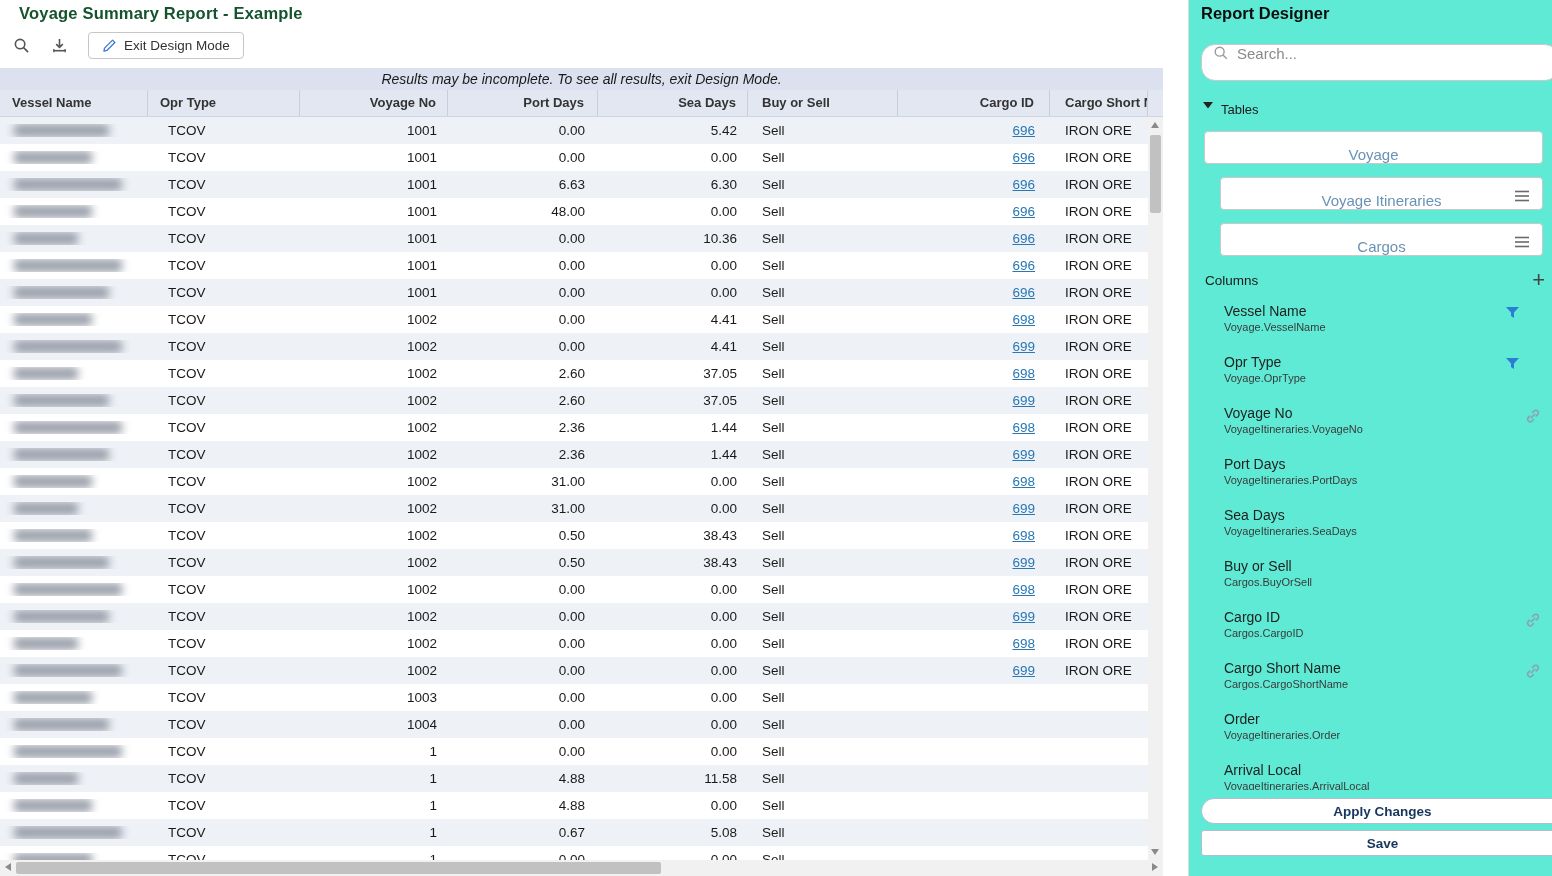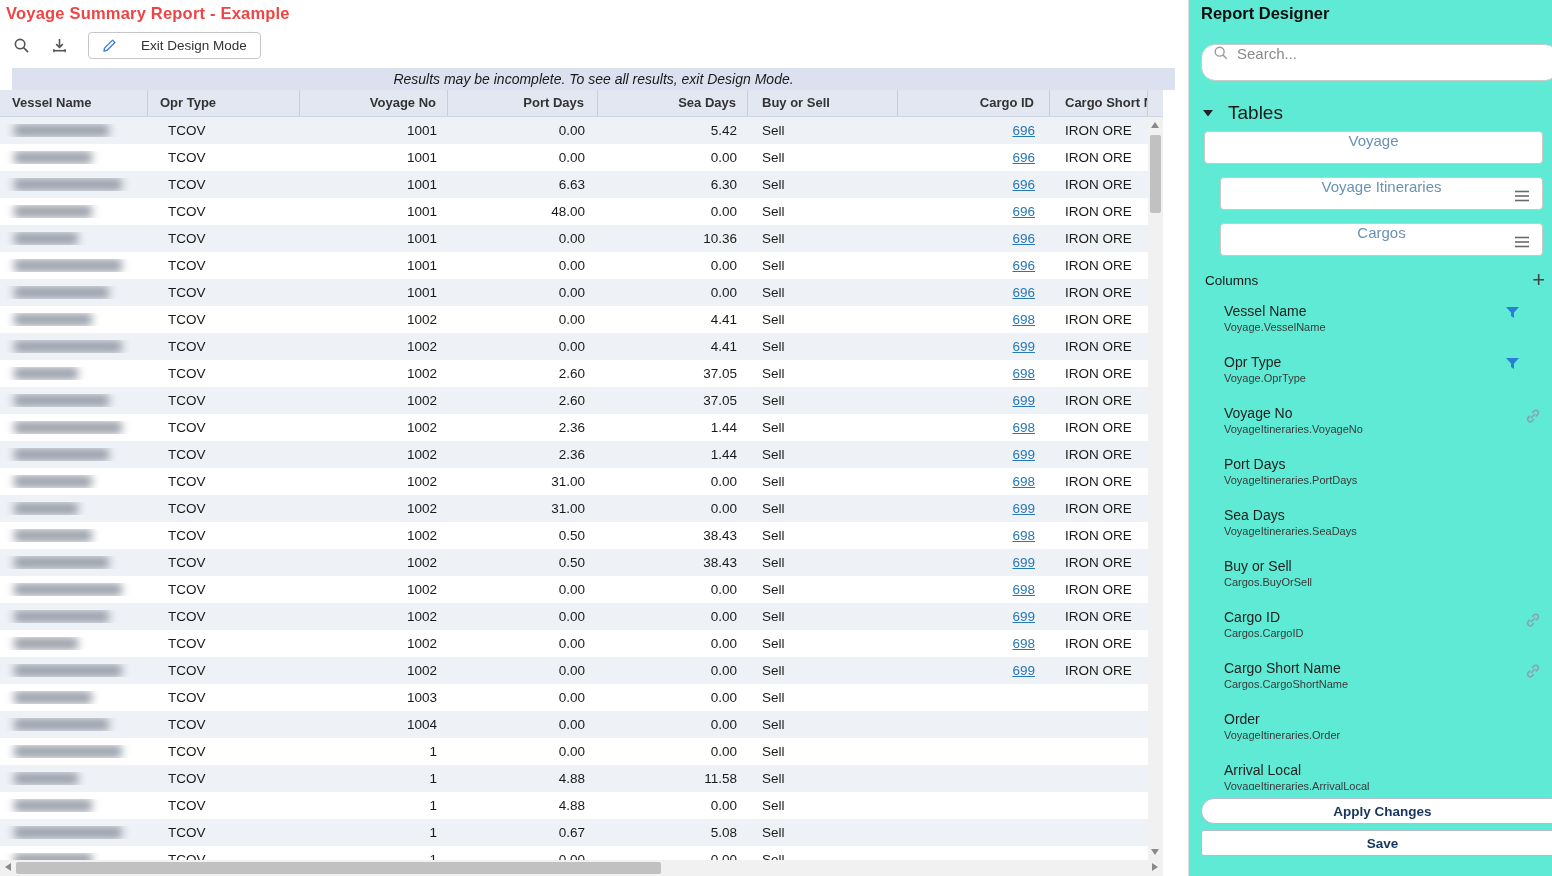--- a/index.html
+++ b/index.html
@@ -1,27 +1,27 @@
 <!DOCTYPE html>
 <html><head>
 <meta charset="utf-8">
 <style>
   * { margin:0; padding:0; box-sizing:border-box; }
   html,body { background:#fff; font-family:"Liberation Sans", sans-serif; }
   .app { position:relative; width:1552px; height:876px; background:#fff; overflow:hidden; }
 
   
   .main { position:absolute; left:0; top:0; width:1167px; height:876px; background:#fff; }
-  .page-title { position:absolute; left:6px; top:4px; font-size:16.5px; font-weight:bold; color:#ef4444; letter-spacing:.2px; }
+  .page-title { position:absolute; left:19px; top:4px; font-size:16.5px; font-weight:bold; color:#14532d; letter-spacing:.2px; }
   .toolbar { position:absolute; left:12px; top:31px; height:28px; display:flex; align-items:center; gap:20px; }
   .tb-icon { display:inline-flex; width:18px; height:18px; align-items:center; justify-content:center; cursor:pointer; }
-  .exit-btn { display:flex; align-items:center; gap:24px; height:27px; padding:12px 13px; background:#fff;
+  .exit-btn { display:flex; align-items:center; gap:7px; height:27px; padding:12px 13px; background:#fff;
               border:1px solid #c6c6c6; border-radius:4px; font-family:inherit; font-size:13.5px; color:#333; cursor:pointer; }
   .banner { position:absolute; left:0; top:68px; width:1163px; height:22px; background:#dce1f0;
-            font-style:italic; font-size:14px; line-height:22px; text-align:center; color:#1a1a1a;margin-left:12px; }
+            font-style:italic; font-size:14px; line-height:22px; text-align:center; color:#1a1a1a; }
 
   .grid-header { position:absolute; left:0; top:90px; width:1163px; height:27px; background:#e3e7f2;
                  display:flex; border-bottom:1px solid #cfd4e2; font-size:13px; font-weight:bold; color:#333; }
   .hcell { line-height:26px; padding-left:12px; white-space:nowrap; overflow:hidden; border-right:1px solid #c9cedd; }
   .grid-body { position:absolute; left:0; top:117px; width:1148px; height:743px; overflow:hidden; background:#fff; }
   .trow { display:flex; height:27px; align-items:center; font-size:13.5px; color:#1a1a1a; background:#fff; }
   .trow.shaded { background:#eef1f6; }
   .tcell { white-space:nowrap; overflow:hidden; }
 
   .c-vessel { width:148px; }
@@ -51,25 +51,25 @@
   .sarrow.left  { left:5px; top:3px;  border-top:4.5px solid transparent; border-bottom:4.5px solid transparent; border-right:6px solid #8a8a8a; }
   .sarrow.right { right:5px; top:3px; border-top:4.5px solid transparent; border-bottom:4.5px solid transparent; border-left:6px solid #8a8a8a; }
 
   
   .sidebar { position:absolute; left:1176px; top:0; width:384px; height:876px; background:#5eead4; border-left:1px solid #d9d9d9;margin-left:12px; }
   .sb-title { position:absolute; left:12px; top:4px; font-size:16.5px; font-weight:bold; color:#0d0d0d; }
   .sb-search { position:absolute; left:12px; top:44px; width:358px; height:37px; border:1px solid #c9c9c9; border-radius:14px;
                display:flex; align-items:flex-start; padding:0 11px; gap:8px; background:#fff; }
   .sb-search input { border:none; outline:none; flex:1; font-family:inherit; font-size:15px; color:#333; background:transparent; }
   .sb-search input::placeholder { color:#8a8a8a; }
-  .sb-tables-hd { position:absolute; left:14px; top:102px; display:flex; align-items:center; gap:15px;
-                  font-size:19px; color:#1a1a1a; cursor:pointer; }
+  .sb-tables-hd { position:absolute; left:14px; top:102px; display:flex; gap:8px;
+                  font-size:13px; color:#1a1a1a; cursor:pointer; }
   .tables-list { position:absolute; left:15px; top:131px; width:339px; display:flex; flex-direction:column; gap:13px; align-items:flex-end; }
   .tbl-btn { position:relative; height:33px; width:323px; border:1px solid #c9c9c9; border-radius:4px; background:#fff;
-             color:#6992b5; font-family:inherit; font-size:15px; display:flex; align-items:flex-start; justify-content:center; cursor:pointer; }
+             color:#6992b5; font-family:inherit; font-size:15px; display:flex; align-items:flex-end; justify-content:center; cursor:pointer; }
   .tbl-btn.first { width:339px; }
   .tbl-menu { position:absolute; right:12px; top:10px; }
   .sb-cols-hd { position:absolute; left:16px; top:272px; width:340px; display:flex; justify-content:space-between;
                 align-items:center; font-size:13.5px; color:#1a1a1a; }
   .plus { font-size:22px; font-weight:300; color:#444; line-height:16px; cursor:pointer; }
   .col-list { position:absolute; left:0; top:296px; width:366px; height:494px; overflow:hidden; }
   .col-item { position:relative; height:51px; padding:6px 0 0 35px; cursor:pointer; }
   .col-name { font-size:14px; color:#1f1f1f; line-height:18px; }
   .col-path { font-size:11px; color:#3a3a3a; line-height:15px; }
   .col-icon { position:absolute; top:10px; display:inline-flex; }

